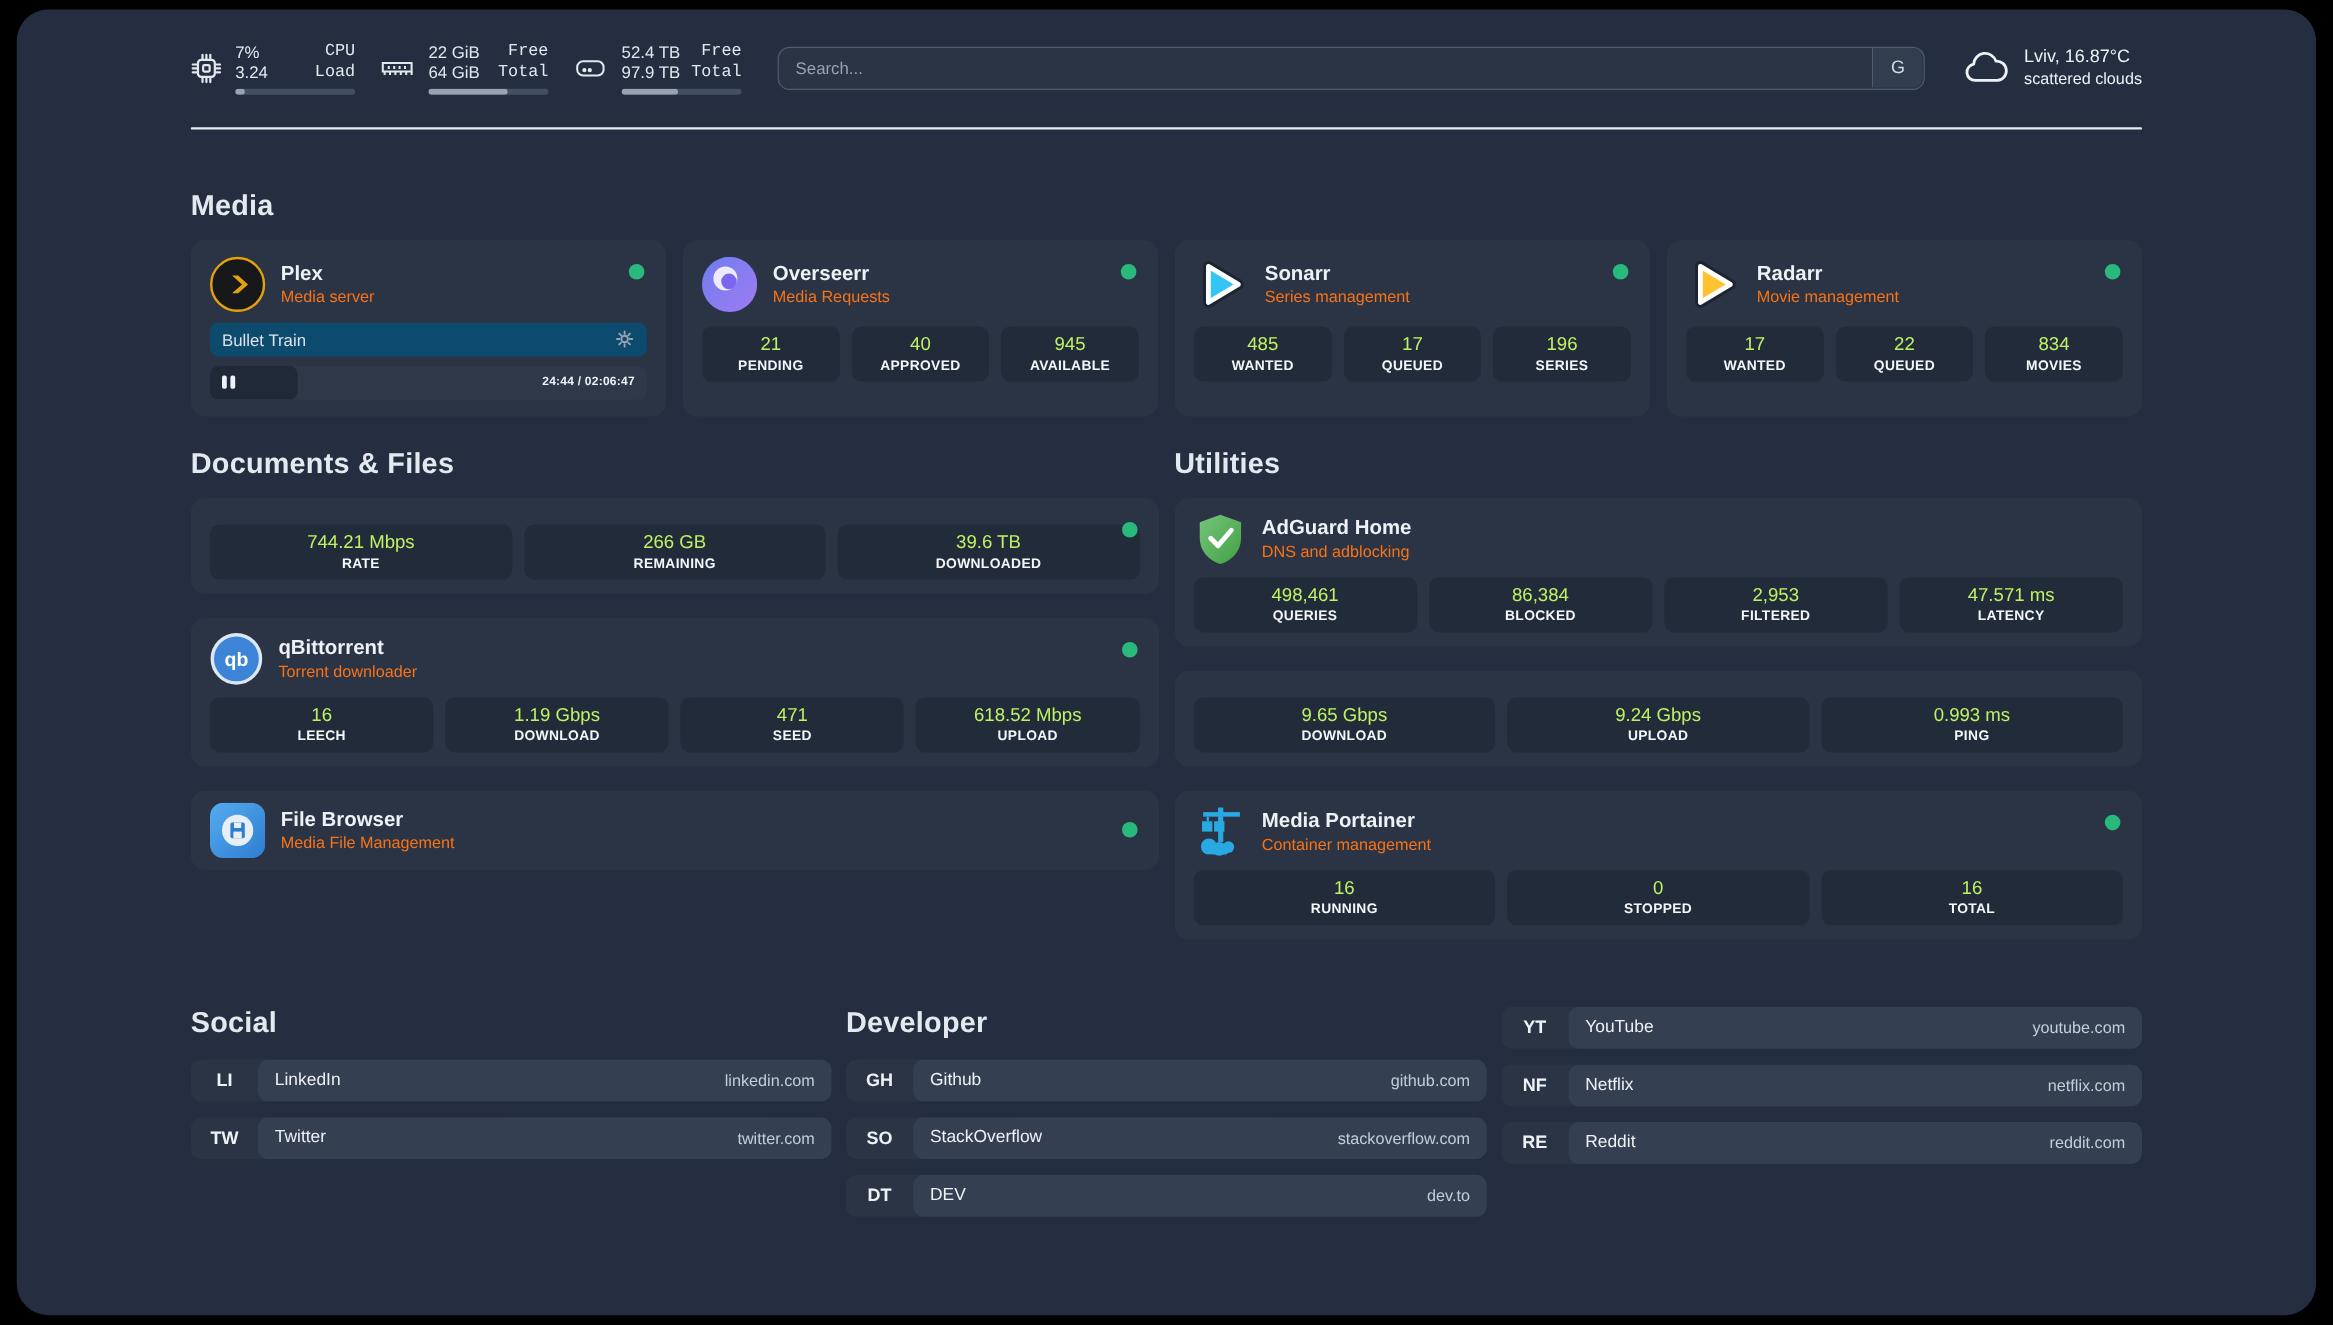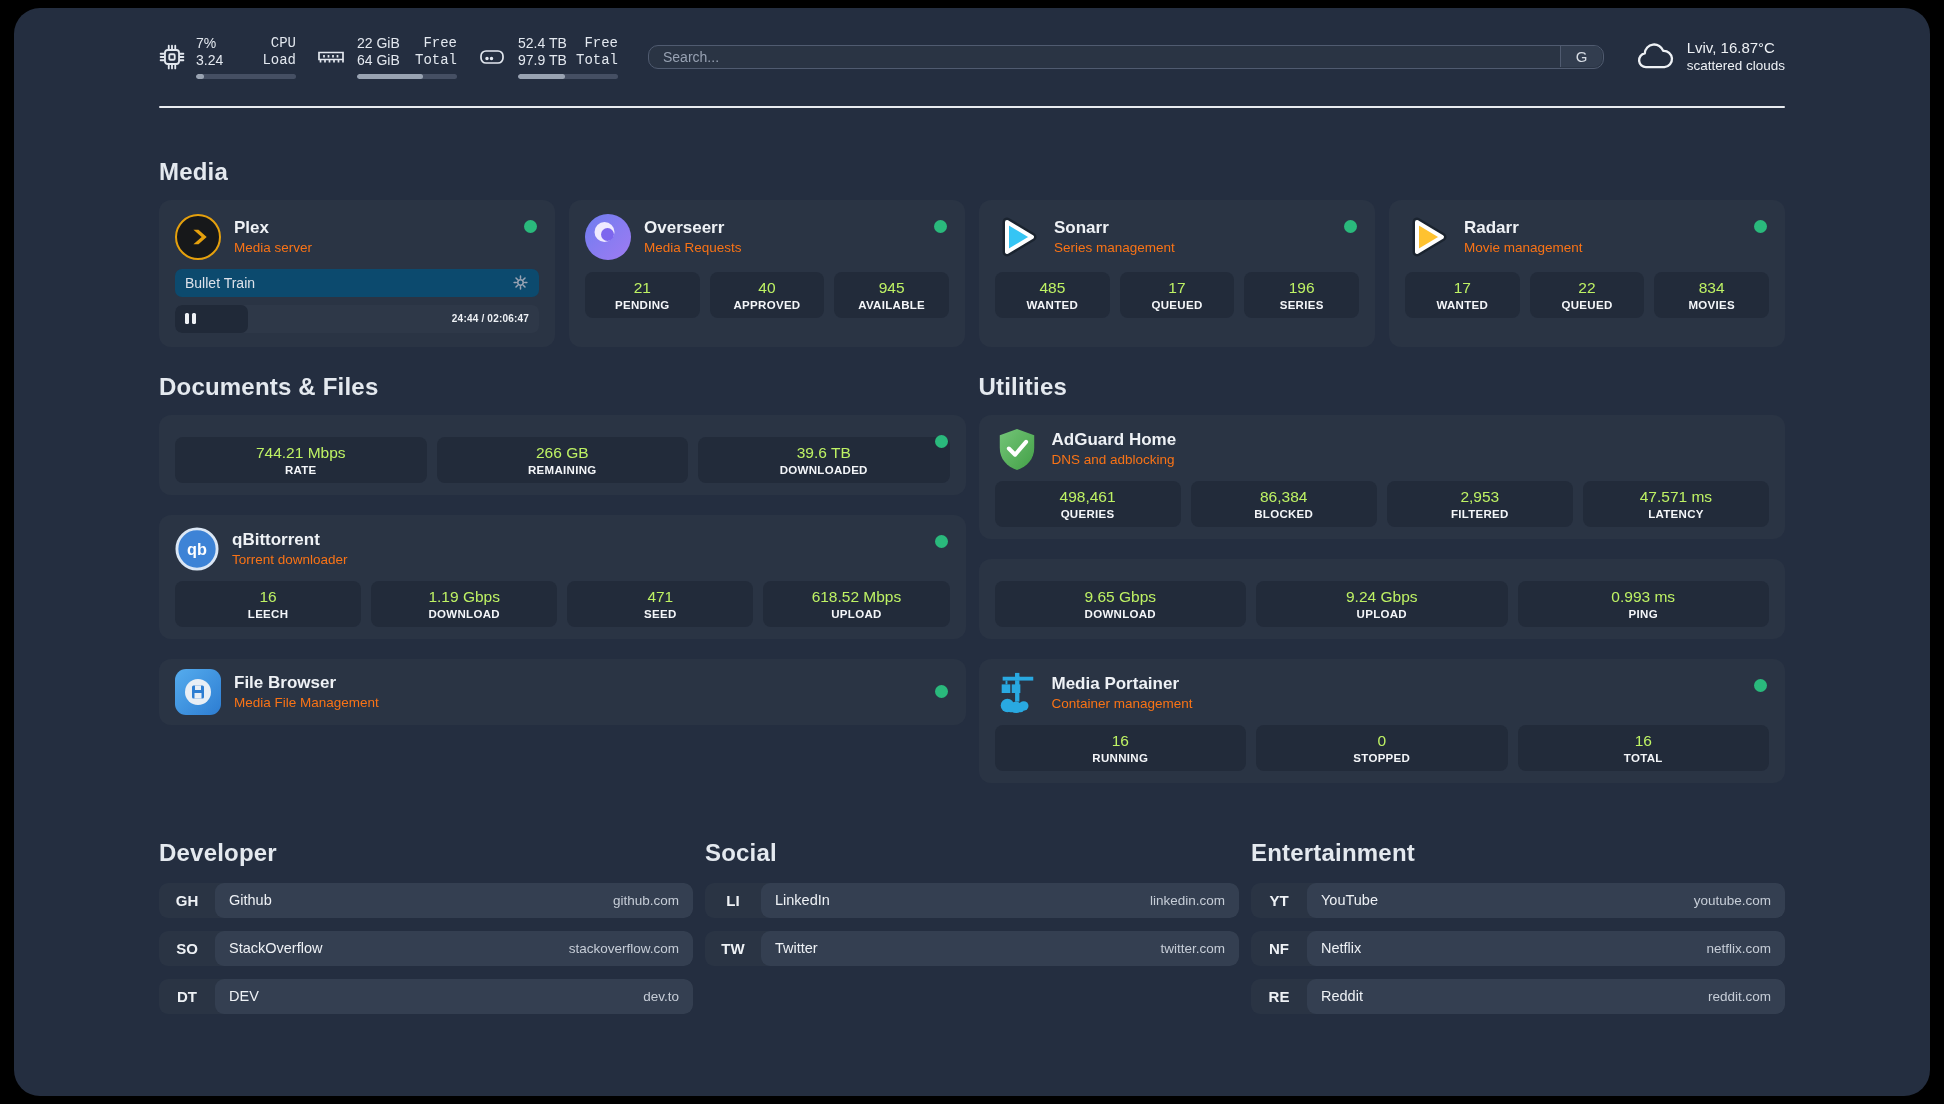--- a/index.html
+++ b/index.html
@@ -12,21 +12,21 @@
   
   .topbar { display:flex; align-items:center; }
   .sysstats { display:flex; gap:20px; }
   .sysstat { display:flex; align-items:center; gap:11px; color:#e3e8ef; font-size:14px; }
   .sysbody { width:100px; }
   .sysrow { display:flex; justify-content:space-between; line-height:17px; }
   .syscol { display:flex; flex-direction:column; }
   .syscol.right { text-align:right;font-family:Liberation Mono, monospace; }
   .bar { height:4.5px; background:#454f63; border-radius:3px; margin-top:5px; overflow:hidden; }
   .bar .fill { height:100%; background:#99a3b2; border-radius:3px; }
-  .search { flex:1; margin:0 32px 0 30px; position:relative; height:24px;border-radius:18px; }
+  .search { flex:1; margin:0 32px 0 30px; position:relative; height:36px;border-radius:18px; }
   .search input { width:100%; height:100%; background:#2a3444; border:1.5px solid #505b70;
     border-radius:10px; color:#dfe4ec; padding:0 58px 0 14px; font-size:14px; outline:none;
     font-family:inherit; }
   .search input::placeholder { color:#98a2b3; }
   .engine { position:absolute; right:1.5px; top:1.5px; bottom:1.5px; width:42px;
     background:#323d4f; border-left:1.5px solid #505b70; border-radius:0 8px 8px 0;
     display:flex; align-items:center; justify-content:center; color:#d6dbe3; font-size:15px;
     cursor:pointer; }
   .weather { display:flex; gap:13px; align-items:center; color:#eef1f5; }
   .weather-loc { font-size:15px; line-height:19px; }
@@ -495,20 +495,38 @@
                 <span class="stat-value">16</span>
                 <span class="stat-label">TOTAL</span>
               </div>
         </div>
       </div>
     </div>
   </div>
 
   <div class="bookmarks">
     <div class="bm-col">
+      <h2 class="section">Social</h2>
+      <div class="bm">
+        <span class="abbr">LI</span>
+        <span class="pill">
+              <span class="bm-name">LinkedIn</span>
+              <span class="bm-url">linkedin.com</span>
+            </span>
+      </div>
+      <div class="bm">
+        <span class="abbr">TW</span>
+        <span class="pill">
+              <span class="bm-name">Twitter</span>
+              <span class="bm-url">twitter.com</span>
+            </span>
+      </div>
+    </div>
+
+    <div class="bm-col">
       <h2 class="section">Developer</h2>
       <div class="bm">
         <span class="abbr">GH</span>
         <span class="pill">
               <span class="bm-name">Github</span>
               <span class="bm-url">github.com</span>
             </span>
       </div>
       <div class="bm">
         <span class="abbr">SO</span>
@@ -520,39 +538,20 @@
       <div class="bm">
         <span class="abbr">DT</span>
         <span class="pill">
               <span class="bm-name">DEV</span>
               <span class="bm-url">dev.to</span>
             </span>
       </div>
     </div>
 
     <div class="bm-col">
-      <h2 class="section">Social</h2>
-      <div class="bm">
-        <span class="abbr">LI</span>
-        <span class="pill">
-              <span class="bm-name">LinkedIn</span>
-              <span class="bm-url">linkedin.com</span>
-            </span>
-      </div>
-      <div class="bm">
-        <span class="abbr">TW</span>
-        <span class="pill">
-              <span class="bm-name">Twitter</span>
-              <span class="bm-url">twitter.com</span>
-            </span>
-      </div>
-    </div>
-
-    <div class="bm-col">
-      <h2 class="section">Entertainment</h2>
       <div class="bm">
         <span class="abbr">YT</span>
         <span class="pill">
               <span class="bm-name">YouTube</span>
               <span class="bm-url">youtube.com</span>
             </span>
       </div>
       <div class="bm">
         <span class="abbr">NF</span>
         <span class="pill">

